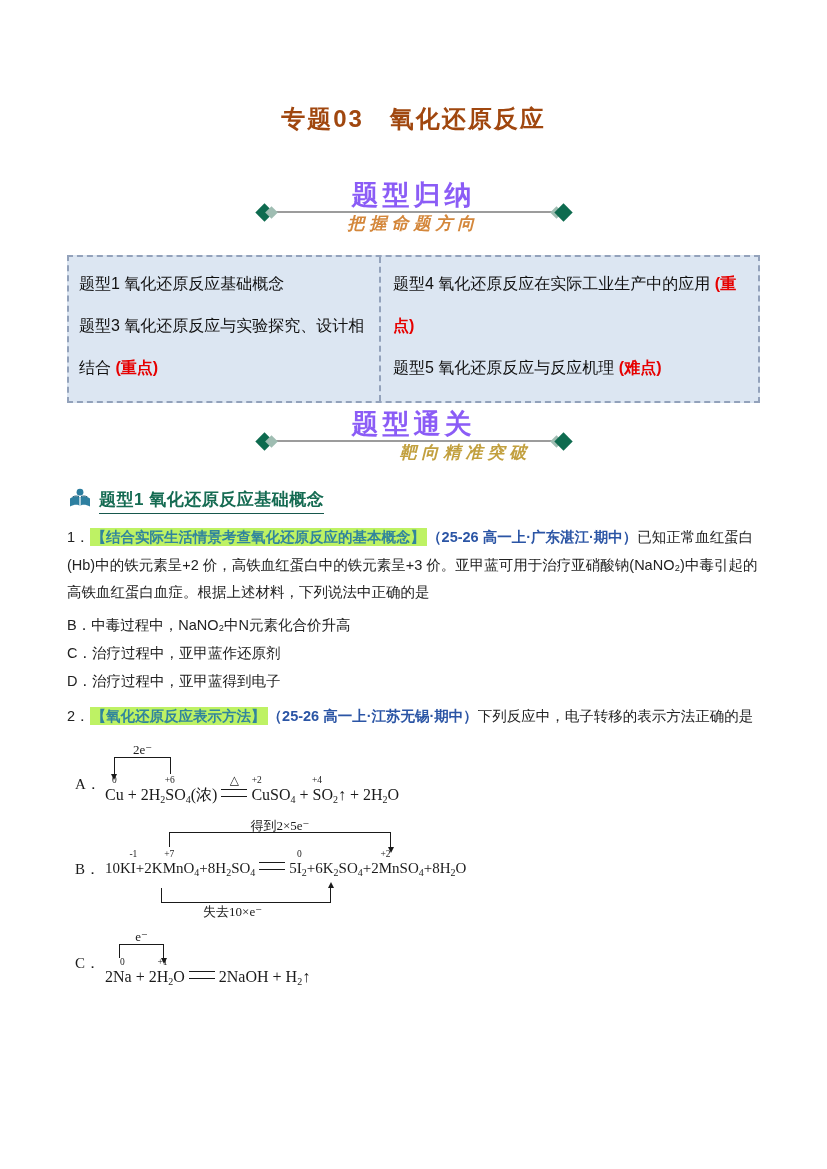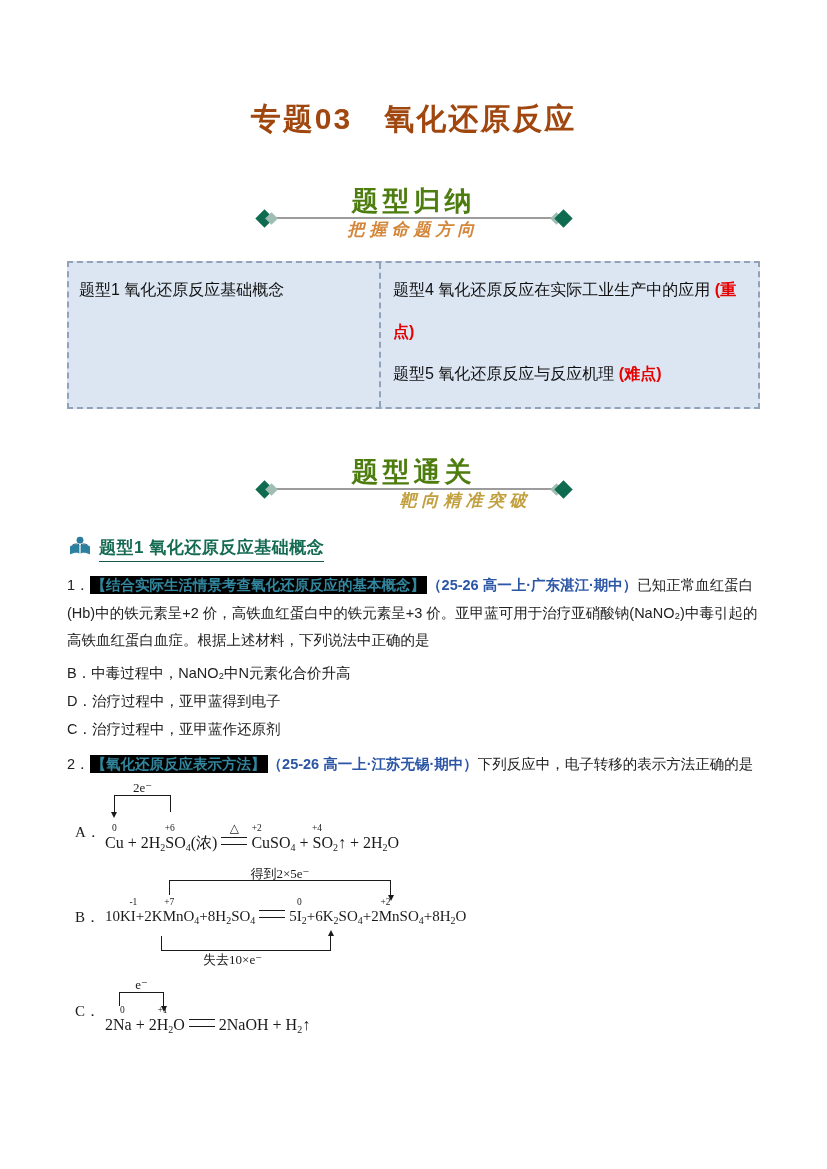--- a/index.html
+++ b/index.html
@@ -1,28 +1,28 @@
 <!DOCTYPE html>
 <html><head>
 <meta charset="utf-8">
 <style>
   html,body{margin:0;padding:0;background:#ffffff;}
   .page{width:827px;height:1169px;position:relative;background:#fff;overflow:hidden;
         font-family:"Liberation Sans","DejaVu Sans",sans-serif;color:#1a1a1a;}
   .content{padding:0 67px;}
 
   
-  .page-title{margin:0;padding-top:100px;text-align:center;font-size:30px;font-weight:bold;
+  .page-title{margin:0;padding-top:100px;text-align:center;font-size:24px;font-weight:bold;
               color:#a0470f;letter-spacing:2px;line-height:38px;}
 
   
   .banner{width:236px;margin:42px auto 0;position:relative;text-align:center;}
   .banner.second{margin-top:6px;}
-  .banner-title{position:relative;z-index:2;font-size:27px;font-weight:bold;color:#4d7c0f;
-                letter-spacing:4px;line-height:31px;margin-top:48px;}
+  .banner-title{position:relative;z-index:2;font-size:27px;font-weight:bold;color:#8b5cf6;
+                letter-spacing:4px;line-height:31px;}
   .banner-deco{position:absolute;left:-38px;right:-38px;top:25px;height:14px;
                display:flex;align-items:center;z-index:1;}
   .d-dark{width:13px;height:13px;background:#0e6b4f;transform:rotate(45deg);flex:none;}
   .d-light{width:9px;height:9px;background:#9fbdb2;transform:rotate(45deg);flex:none;}
   .d-light.l{margin-left:-4px;} .d-light.r{margin-right:-4px;}
   .banner-hline{flex:1;height:2px;background:#9c9c9c;}
   .banner-sub{position:relative;z-index:2;margin-top:1px;font-size:17px;font-weight:bold;
               font-style:italic;letter-spacing:5px;font-family:"DejaVu Serif","Liberation Serif",serif;}
   .sub-orange{color:#d4873b;font-family:Liberation Mono, monospace;} .sub-gold{color:#c2a03f;text-align:right;}
 
@@ -35,21 +35,21 @@
   .tag-red{color:#e60000;font-weight:bold;}
 
   
   .section-heading{margin-top:22px;display:flex;align-items:center;gap:6px;}
   .heading-text{font-size:17px;font-weight:bold;color:#156b52;
                 border-bottom:1.8px solid #17584d;padding-bottom:2px;letter-spacing:0.5px;}
 
   
   .q-para{margin:8px 0 0 0;font-size:14.5px;line-height:27.5px;color:#222;}
   .q-number{color:#222;}
-  .q-tag{background:#000000;color:#31859c;font-weight:bold;padding:1px 2px;}
+  .q-tag{background:#bef264;color:#31859c;font-weight:bold;padding:1px 2px;}
   .q-source{color:#2b55a5;font-weight:bold;}
   .options{margin:4px 0 0 0;}
   .option{line-height:28px;font-size:14.5px;color:#222;}
 
   
   .eq-block{position:relative;margin-left:8px;font-family:"Liberation Serif","DejaVu Serif",serif;color:#1a1a1a;}
   .opt-label{position:absolute;left:0;font-size:15px;}
   .formula{position:absolute;white-space:nowrap;}
   .atom{position:relative;display:inline-block;}
   .ox{position:absolute;top:-10px;left:50%;transform:translateX(-50%);font-size:9.5px;line-height:1;letter-spacing:0;}
@@ -62,21 +62,21 @@
   .bracket-label{position:absolute;top:-16px;left:50%;transform:translateX(-50%);
                  font-size:13px;white-space:nowrap;}
   .bracket-label.below{top:auto;bottom:-19px;left:42%;}
   .arr{position:absolute;width:0;height:0;border-left:3.6px solid transparent;border-right:3.6px solid transparent;}
   .arr-down{border-top:6px solid #1a1a1a;bottom:-6px;}
   .arr-up{border-bottom:6px solid #1a1a1a;top:-6px;}
 
   .eq-a{margin-top:14px;height:64px;}
   .eq-a .opt-label{bottom:14px;}
   .eq-a .formula{left:30px;bottom:2px;font-size:16px;}
-  .bracket-a{left:39px;top:3px;width:55px;height:16px;}
+  .bracket-a{left:39px;top:13px;width:55px;height:16px;}
   .bracket-a .arr-down{left:-4.2px;}
 
   .eq-b{margin-top:8px;height:100px;}
   .eq-b .opt-label{top:44px;}
   .eq-b .formula{left:30px;top:44px;font-size:15px;}
   .bracket-b-top{left:94px;top:16px;width:220px;height:14px;}
   .bracket-b-top .arr-down{right:-4.2px;}
   .bracket-b-bottom{left:58px;top:72px;width:168px;height:14px;margin-left:28px;}
   .bracket-b-bottom .arr-up{right:-4.2px;}
 
@@ -102,20 +102,21 @@
         <span class="banner-hline"></span>
         <span class="d-light r"></span>
         <span class="d-dark"></span>
       </div>
       <div class="banner-sub sub-orange">把握命题方向</div>
     </div>
 
     <div class="summary-box">
       <div class="sum-col">
         <span class="sum-item"><span>题型1 氧化还原反应基础概念</span><span class="tag-red"></span></span>
+        <span class="sum-item"><span>题型3 氧化还原反应与实验探究、设计相结合 </span><span class="tag-red">(重点)</span></span>
       </div>
       <div class="sum-col right">
         <span class="sum-item"><span>题型4 氧化还原反应在实际工业生产中的应用 </span><span class="tag-red">(重点)</span></span>
         <span class="sum-item"><span>题型5 氧化还原反应与反应机理 </span><span class="tag-red">(难点)</span></span>
       </div>
     </div>
 
     <div class="banner second">
       <div class="banner-title">题型通关</div>
       <div class="banner-deco">
@@ -137,22 +138,22 @@
           <path d="M5.5 11 C8 9.6 10.5 9.8 12 10.8 M14 10.8 C15.5 9.8 18 9.6 20.5 11" stroke="#1d5d7a" stroke-width="1" fill="none"></path>
         </svg>
       </span>
       <span class="heading-text">题型1 氧化还原反应基础概念</span>
     </div>
 
     <p class="q-para"><span class="q-number">1．</span><span class="q-tag">【结合实际生活情景考查氧化还原反应的基本概念】</span><span class="q-source">（25-26 高一上·广东湛江·期中）</span><span>已知正常血红蛋白(Hb)中的铁元素呈+2 价，高铁血红蛋白中的铁元素呈+3 价。亚甲蓝可用于治疗亚硝酸钠(NaNO₂)中毒引起的高铁血红蛋白血症。根据上述材料，下列说法中正确的是</span></p>
 
     <div class="options">
       <div class="option"><span>B．</span><span>中毒过程中，NaNO₂中N元素化合价升高</span></div>
+      <div class="option"><span>C．</span><span>治疗过程中，亚甲蓝作还原剂</span></div>
       <div class="option"><span>D．</span><span>治疗过程中，亚甲蓝得到电子</span></div>
-      <div class="option"><span>C．</span><span>治疗过程中，亚甲蓝作还原剂</span></div>
     </div>
 
     <p class="q-para"><span class="q-number">2．</span><span class="q-tag">【氧化还原反应表示方法】</span><span class="q-source">（25-26 高一上·江苏无锡·期中）</span><span>下列反应中，电子转移的表示方法正确的是</span></p>
 
     <div class="eq-block eq-a">
       <span class="opt-label">A．</span>
       <div class="bracket bracket-a">
         <span class="bracket-label">2e⁻</span>
         <span class="arr arr-down"></span>
       </div>

